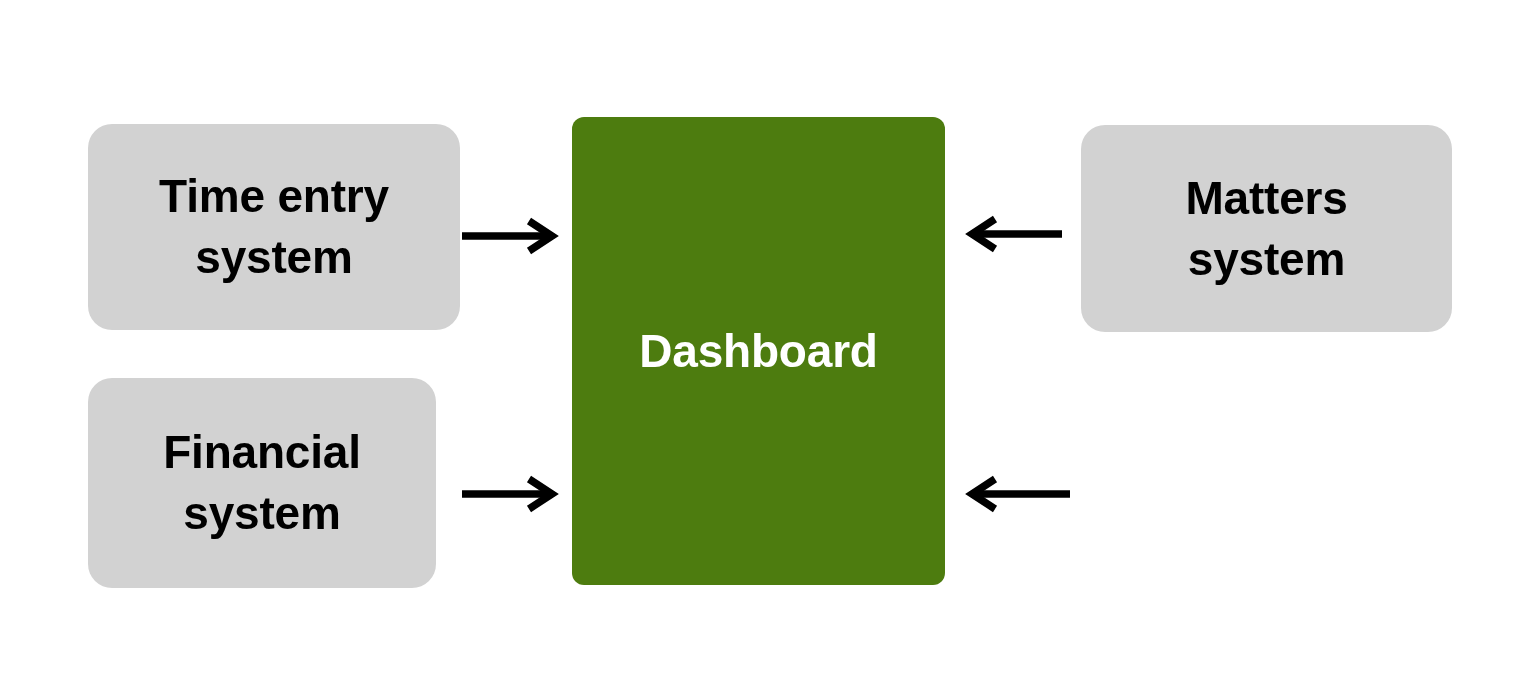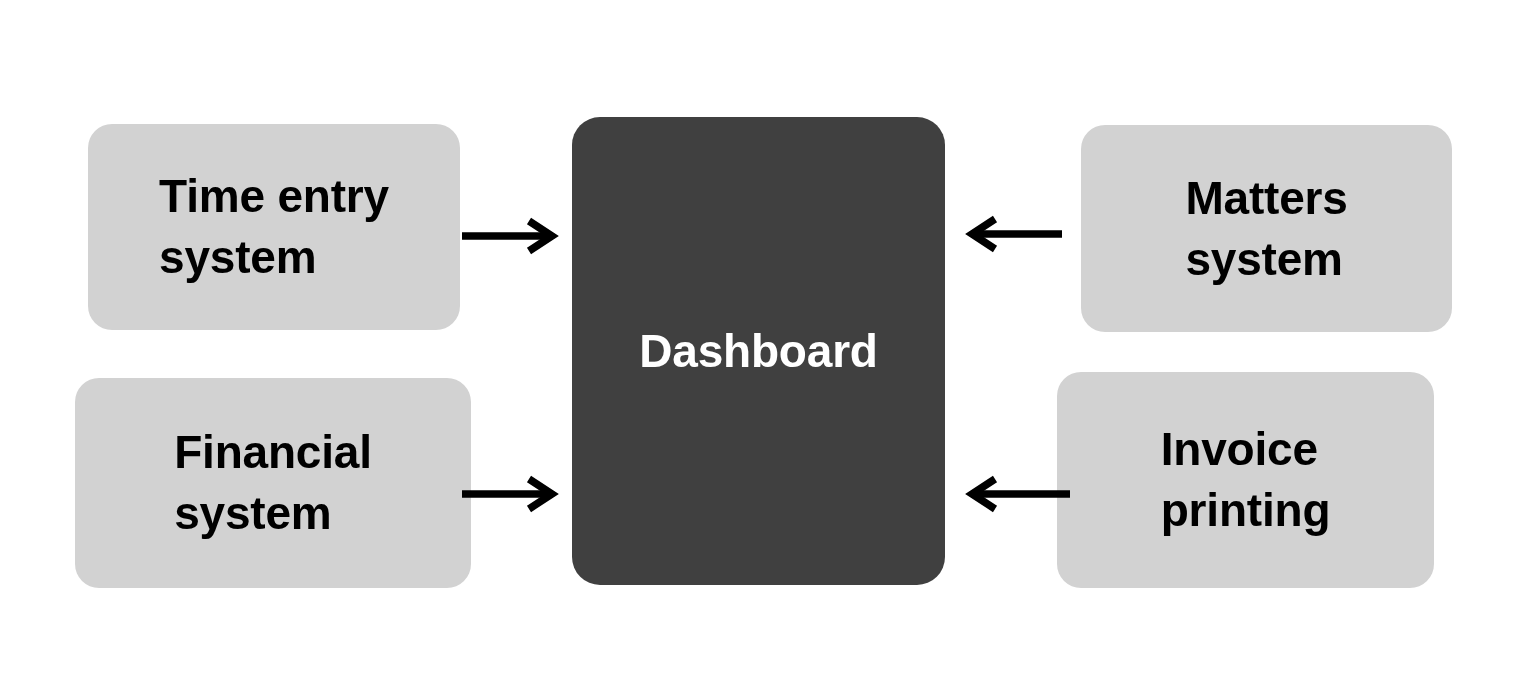--- a/index.html
+++ b/index.html
@@ -17,47 +17,48 @@
     background: #ffffff;
     overflow: hidden;
   }
 
   .node {
     position: absolute;
     box-sizing: border-box;
     display: flex;
     align-items: center;
     justify-content: center;
+    text-align: center;
     border-radius: 24px;
     background: #d2d2d2;
     color: #000000;
     font-size: 46px;
     font-weight: 600;
     line-height: 1.32;
     letter-spacing: -0.2px;
     padding: 4px 14px;
     -webkit-font-smoothing: antialiased;
   }
 
   .node .node-label {
     display: block;
     white-space: pre-line;
   }
 
   
   .node.hub {
-    background: #404040;
+    background: #4d7c0f;
     color: #ffffff;
-    border-radius: 28px;
+    border-radius: 12px;
     font-weight: 600;
   }
 
   
   #node-time-entry      { left: 88px;   top: 124px; width: 372px; height: 206px; }
-  #node-financial       { left: 75px;   top: 378px; width: 396px; height: 210px; }
+  #node-financial       { left: 88px;   top: 378px; width: 348px; height: 210px; }
   #node-dashboard       { left: 572px;  top: 117px; width: 373px; height: 468px; }
   #node-matters         { left: 1057px; top: 125px; width: 371px; height: 207px; margin-left: 24px; }
   #node-invoice         { left: 1057px; top: 372px; width: 377px; height: 216px; }
 
   
   .arrow {
     position: absolute;
     overflow: visible;
   }
   #arrow-time-to-dashboard      { left: 458px; top: 214px; width: 100px; height: 44px; }
@@ -82,24 +83,20 @@
 
   <div class="node hub" id="node-dashboard">
     <span class="node-label">Dashboard</span>
   </div>
 
   <div class="node" id="node-matters">
     <span class="node-label">Matters
 system</span>
   </div>
 
-  <div class="node" id="node-invoice">
-    <span class="node-label">Invoice
-printing</span>
-  </div>
 
   <svg class="arrow" id="arrow-time-to-dashboard" viewBox="0 0 100 44">
     <line x1="4" y1="22" x2="90" y2="22" stroke="#000000" stroke-width="7.5"></line>
     <polyline points="71,7 94,22 71,37" fill="none" stroke="#000000" stroke-width="7.5" stroke-linecap="butt" stroke-linejoin="miter"></polyline>
   </svg>
 
   <svg class="arrow" id="arrow-financial-to-dashboard" viewBox="0 0 100 44">
     <line x1="4" y1="22" x2="90" y2="22" stroke="#000000" stroke-width="7.5"></line>
     <polyline points="71,7 94,22 71,37" fill="none" stroke="#000000" stroke-width="7.5" stroke-linecap="butt" stroke-linejoin="miter"></polyline>
   </svg>

